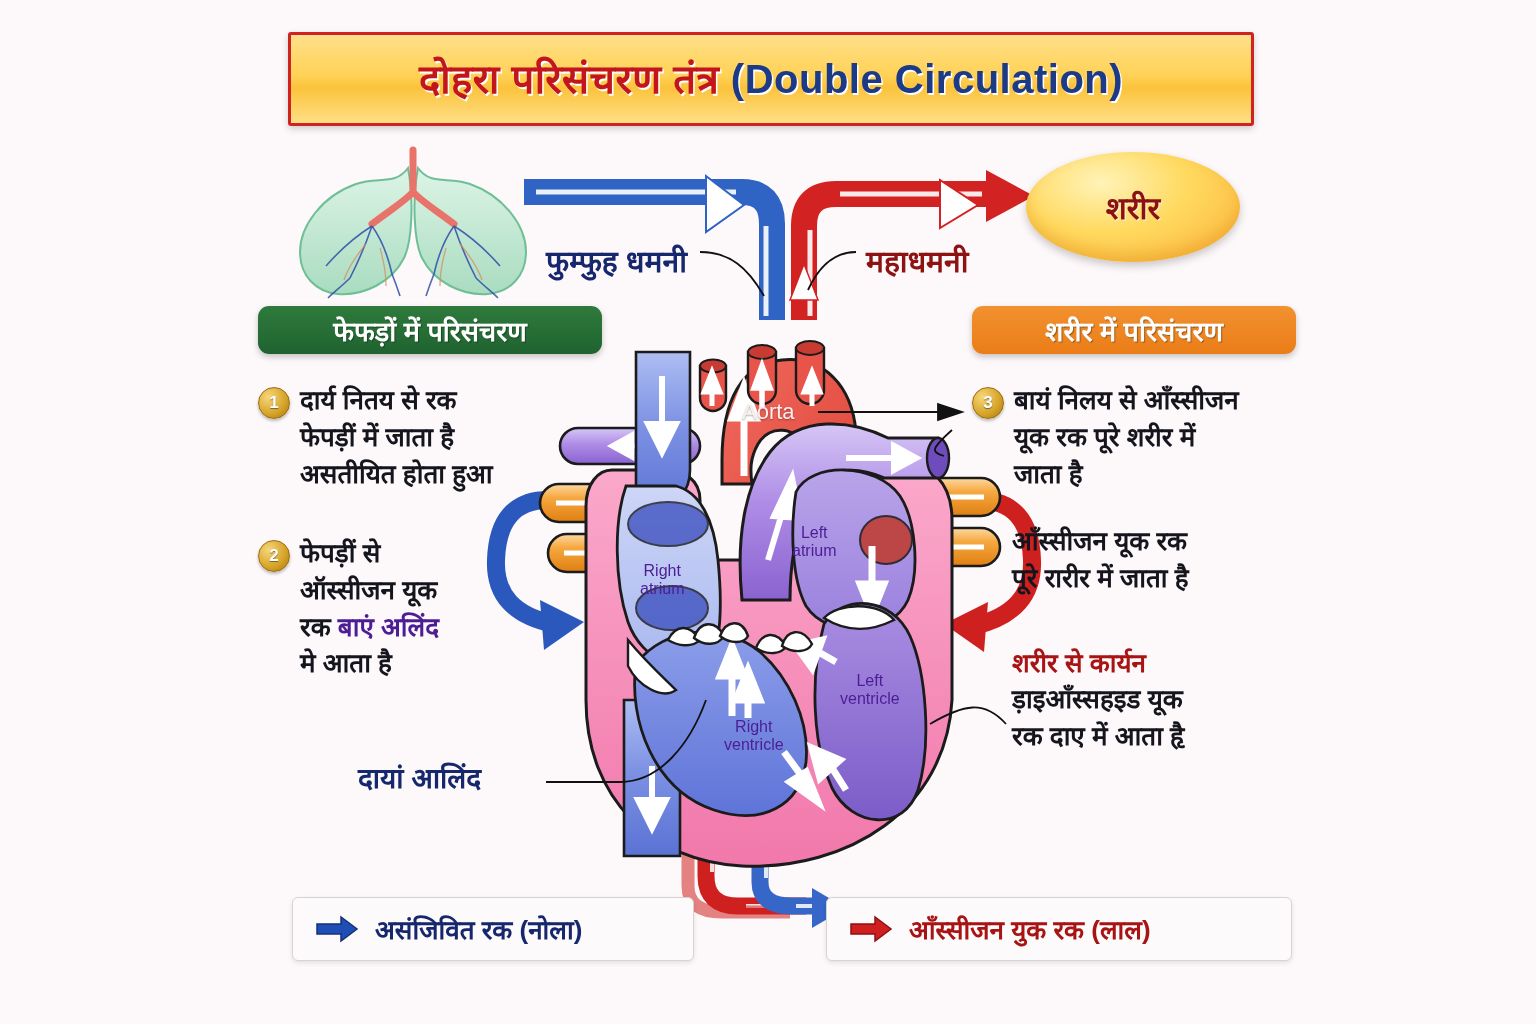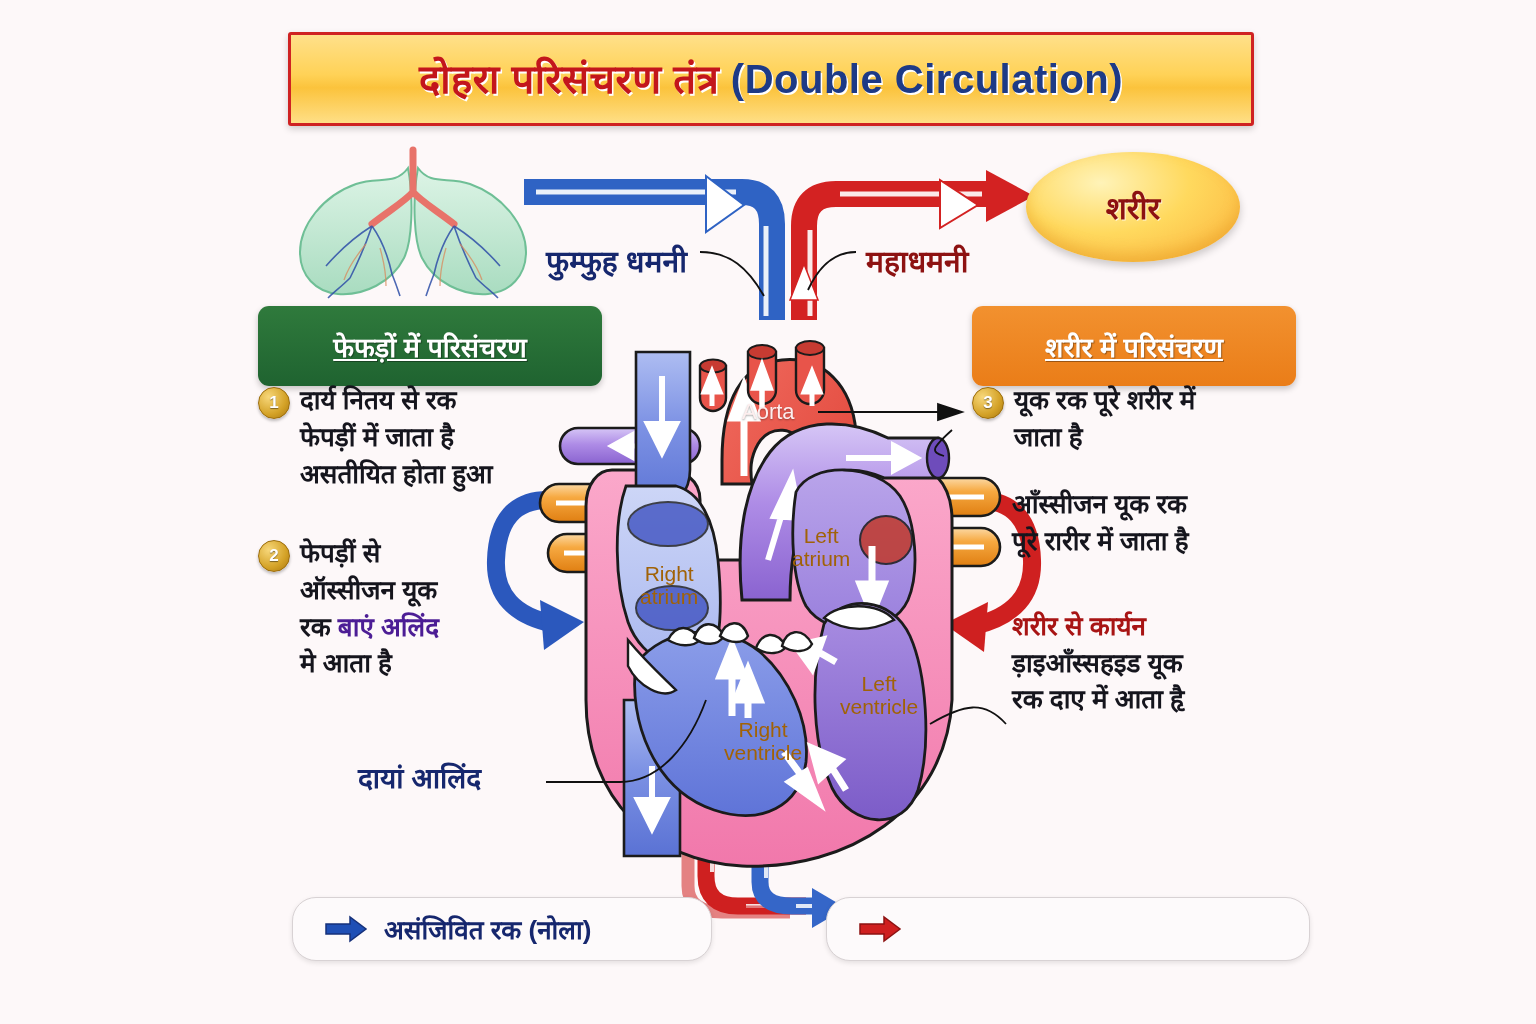--- a/index.html
+++ b/index.html
@@ -28,21 +28,21 @@
   }
   .t-hi{color:#c3161c;}
   .t-en{color:#1d3a86;}
 
   
   .pill{
     height:48px;border-radius:11px;display:flex;align-items:center;justify-content:center;
     color:#fff;font-size:27px;font-weight:bold;
     box-shadow:0 3px 6px rgba(0,0,0,.22);
     text-shadow:1px 1px 1px rgba(0,0,0,.35);
-    padding:16px 14px;white-space:nowrap;text-decoration:underline;
+    padding:0 14px;white-space:nowrap;
   }
   #pill-lungs{left:258px;top:306px;width:316px;
     background:linear-gradient(180deg,#2f7a3c 0%,#1f6330 100%);}
   #pill-body{left:972px;top:306px;width:296px;
     background:linear-gradient(180deg,#f2912f 0%,#ea7d18 100%);}
 
   
   #body-oval{
     left:1026px;top:152px;width:214px;height:110px;border-radius:50%;
     background:radial-gradient(ellipse at 35% 28%,#fff3b8 0%,#ffd95e 45%,#fbb03a 100%);
@@ -72,33 +72,33 @@
   .para .hd-red{color:#a81414;}
   .nindent{margin-left:40px;}
 
   
   .vlabel{font-size:30px;font-weight:bold;white-space:nowrap;}
   #lbl-pulmonary{left:546px;top:240px;color:#16276e;}
   #lbl-aorta-hi{left:866px;top:240px;color:#8d1212;}
   #lbl-right-atrium-hi{left:358px;top:758px;font-size:28px;color:#16276e;}
 
   
-  .alabel{font-size:21px;line-height:1.1;color:#a16207;text-align:center;font-weight:normal;}
+  .alabel{font-size:16px;line-height:1.1;color:#4c1d95;text-align:center;font-weight:normal;}
   #lbl-aorta{left:742px;top:400px;color:#fdeeee;font-size:22px;
     text-shadow:0 1px 2px rgba(0,0,0,.35);}
   #lbl-ra{left:640px;top:562px;}
   #lbl-la{left:792px;top:524px;}
   #lbl-rv{left:724px;top:718px;}
   #lbl-lv{left:840px;top:672px;}
 
   
   .legend{
-    height:62px;border:1.5px solid #d8d2d4;border-radius:24px;
+    height:62px;border:1.5px solid #d8d2d4;border-radius:6px;
     background:#fdfafb;box-shadow:0 2px 5px rgba(0,0,0,.1);
-    display:flex;align-items:center;gap:16px;padding:0 31px;
+    display:flex;align-items:center;gap:16px;padding:0 22px;
   }
   #legend-blue{left:292px;top:897px;width:356px;}
   #legend-red{left:826px;top:897px;width:420px;}
   .legend .ltxt{font-size:26px;font-weight:bold;white-space:nowrap;}
   #legend-blue .ltxt{color:#16276e;}
   #legend-red .ltxt{color:#a81414;}
   .larrow{flex:0 0 auto;width:44px;height:28px;}
 
   svg.layer{position:absolute;left:0;top:0;width:1536px;height:1024px;pointer-events:none;}
 </style>
@@ -344,20 +344,21 @@
         <div><span>रक </span><span class="hl-blue">बाएं अलिंद</span></div>
         <div>मे आता है</div>
       </div>
     </div>
   </div>
 
   <div class="abs col" id="col-right">
     <div class="bullet">
       <div class="badge">3</div>
       <div class="btext">
+        <div>बायं निलय से ऑंस्सीजन</div>
         <div>यूक रक पूरे शरीर में</div>
         <div>जाता है</div>
       </div>
     </div>
     <div class="para nindent" style="margin-top:30px;">
       <div>ऑंस्सीजन यूक रक</div>
       <div>पूरे रारीर में जाता है</div>
     </div>
     <div class="para nindent" style="margin-top:48px;">
       <div class="hd-red">शरीर से कार्यन</div>
@@ -391,15 +392,16 @@
   <div class="abs legend" id="legend-blue">
     <svg class="larrow" viewBox="0 0 44 28">
       <path d="M2 9 L26 9 L26 2 L42 14 L26 26 L26 19 L2 19 Z" fill="#1f4fb5" stroke="#16307a" stroke-width="1.5"></path>
     </svg>
     <span class="ltxt">असंजिवित रक (नोला)</span>
   </div>
   <div class="abs legend" id="legend-red">
     <svg class="larrow" viewBox="0 0 44 28">
       <path d="M2 9 L26 9 L26 2 L42 14 L26 26 L26 19 L2 19 Z" fill="#cf1f1f" stroke="#8d1212" stroke-width="1.5"></path>
     </svg>
+    <span class="ltxt">ऑंस्सीजन युक रक (लाल)</span>
   </div>
 
 </div>
 
 </body></html>

